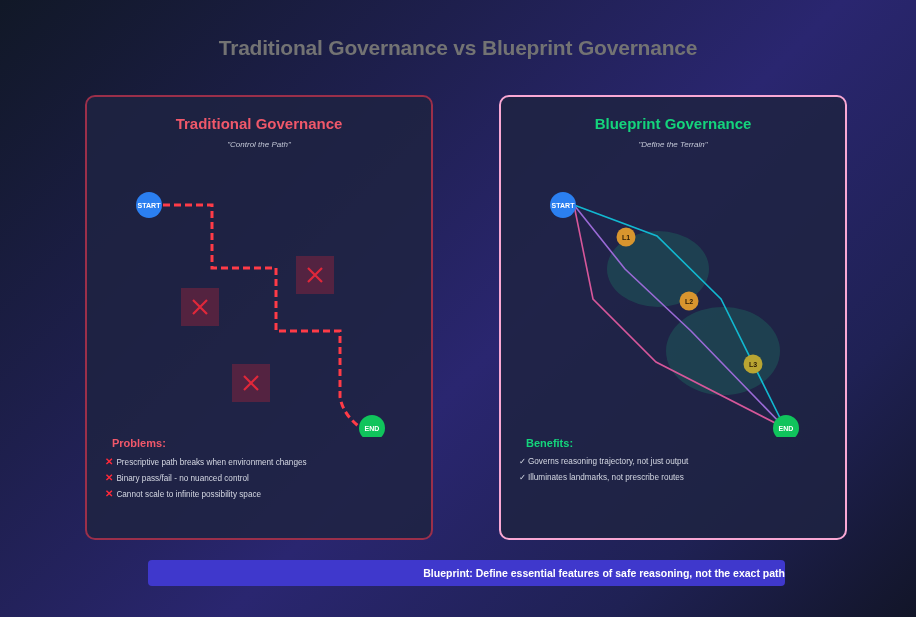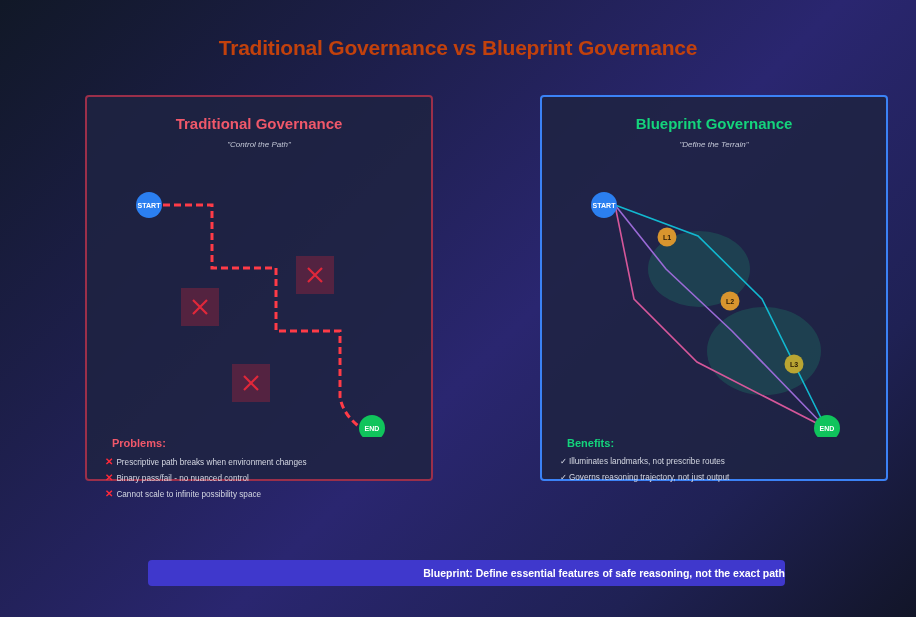--- a/index.html
+++ b/index.html
@@ -4,29 +4,29 @@
 <style>
   html, body { margin:0; padding:0; }
   body {
     width:916px; height:617px; overflow:hidden; position:relative;
     font-family: "Liberation Sans", sans-serif;
     background: linear-gradient(135deg, #111827 0%, #1e1f4d 30%, #2a2670 55%, #1f2154 80%, #121528 100%);
     color:#fff;
   }
   .main-title {
     position:absolute; left:0; top:36px; width:916px; text-align:center;
-    font-size:21px; font-weight:bold; color:#c2410c; letter-spacing:-0.2px;
+    font-size:21px; font-weight:bold; color:#737373; letter-spacing:-0.2px;
   }
   .panel {
-    position:absolute; top:95px; width:348px; height:386px;
-    border-radius:4px; box-sizing:border-box;
+    position:absolute; top:95px; width:348px; height:445px;
+    border-radius:10px; box-sizing:border-box;
     background: rgba(30,35,66,0.85);
   }
   .panel.left { left:85px; border:2px solid #9b2f4a; }
-  .panel.right { left:499px; border:2px solid #3b82f6;margin-left:41px; }
+  .panel.right { left:499px; border:2px solid #f9a8d4; }
   .panel-title {
     position:absolute; top:18px; left:0; width:100%; text-align:center;
     font-size:15px; font-weight:bold;
   }
   .panel.left .panel-title { color:#f0586a; }
   .panel.right .panel-title { color:#14d47c; }
   .panel-subtitle {
     position:absolute; top:43px; left:0; width:100%; text-align:center;
     font-size:8px; font-style:italic; color:#c3c7d6;
   }
@@ -126,18 +126,18 @@
     </g>
 
     <g>
       <circle cx="285" cy="331" r="13" fill="#10c45c"></circle>
       <text class="node-label" x="285" y="334" text-anchor="middle" font-size="7" fill="#fff">END</text>
     </g>
   </svg>
 
   <div class="list-heading">Benefits:</div>
   <ul class="list">
+    <li><span class="check">✓</span><span>Governs reasoning trajectory, not just output</span></li>
     <li><span class="check">✓</span><span>Illuminates landmarks, not prescribe routes</span></li>
-    <li><span class="check">✓</span><span>Governs reasoning trajectory, not just output</span></li>
   </ul>
 </div>
 
 <div class="banner">Blueprint: Define essential features of safe reasoning, not the exact path</div>
 
 </body></html>

